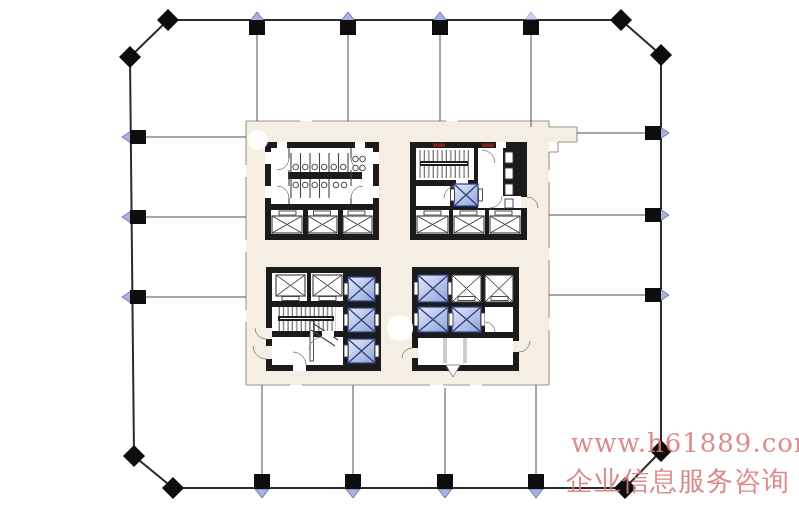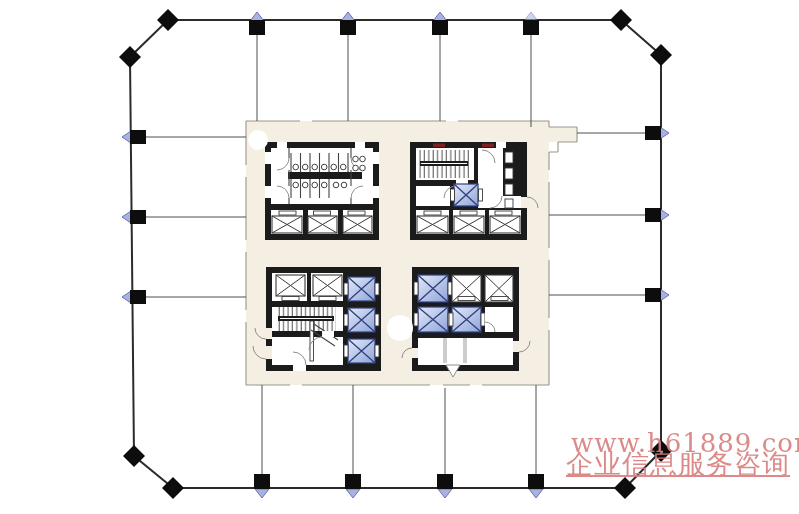--- a/index.html
+++ b/index.html
@@ -24,21 +24,21 @@
   .arc       {fill:none;stroke:#8f8f8f;stroke-width:1;}
   .fix       {stroke:var(--fixture,#444);stroke-width:1.1;fill:none;}
   .fixc      {fill:#fff;stroke:var(--fixture,#444);stroke-width:1;}
   .fix2      {stroke:#9a9a9a;stroke-width:1;fill:none;}
   .red       {fill:var(--accent-red,#7c2020);}
   .wline     {stroke:#fff;stroke-width:1.2;fill:none;}
   .artifact  {fill:#ffffff;}
   .watermark{position:absolute;color:var(--watermark-color,#d98080);opacity:.92;
              font-family:"DejaVu Serif","Liberation Serif",serif;white-space:nowrap;line-height:1;}
   .wm-url{left:571px;top:430px;font-size:26px;letter-spacing:1px;}
-  .wm-cn {left:566px;top:450px;font-size:27px;letter-spacing:1px;text-decoration:underline;}
+  .wm-cn {left:566px;top:467px;font-size:27px;letter-spacing:1px;}
 </style>
 </head>
 <body>
 
 <div class="stage">
 <svg width="799" height="514" viewBox="0 0 799 514">
   <defs>
     <linearGradient id="svcGrad" x1="0" y1="0" x2="1" y2="1">
       <stop offset="0" style="stop-color:var(--svc-fill-light,#e3e9f8)"></stop>
       <stop offset="1" style="stop-color:var(--svc-fill-dark,#8ea4d9)"></stop>

